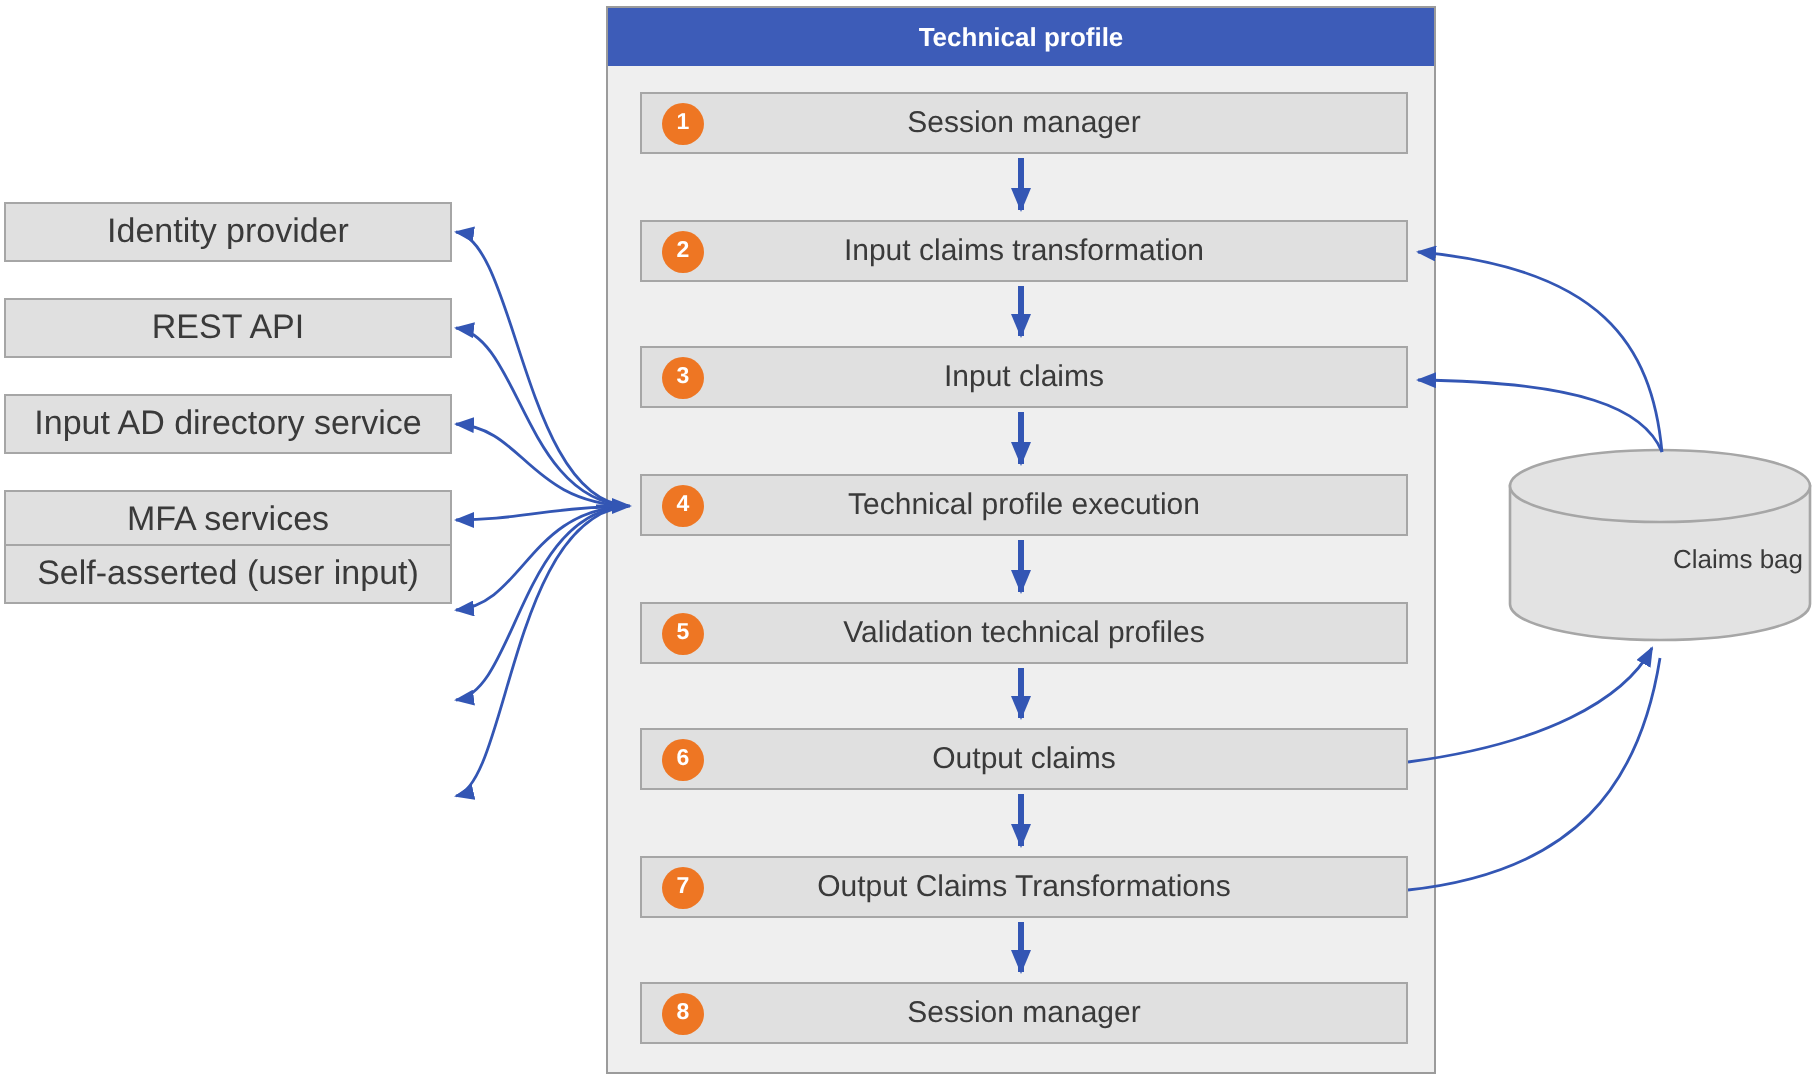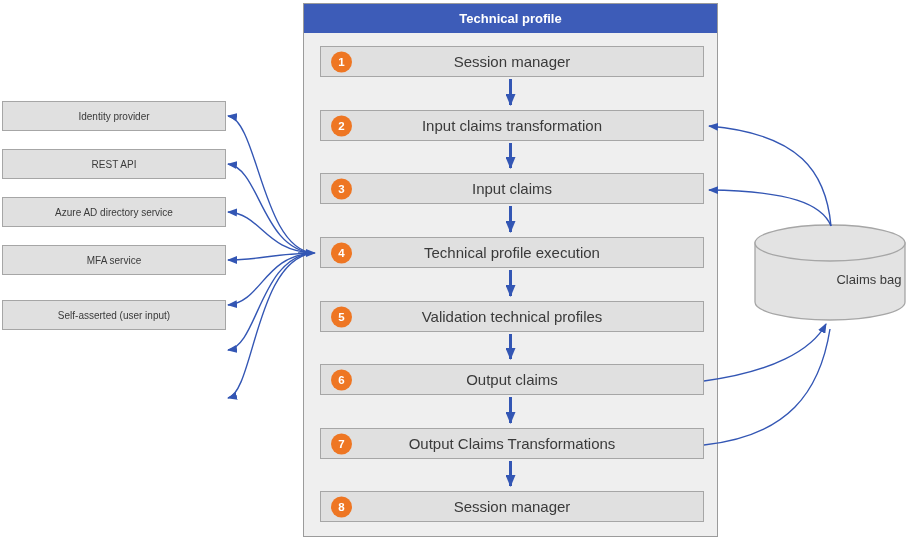--- a/index.html
+++ b/index.html
@@ -51,21 +51,21 @@
     color:#fff;font-size:11.5px;font-weight:700;
     display:flex;align-items:center;justify-content:center;
   }
   
   .provider{
     position:absolute;left:2px;width:224px;height:30px;
     background:var(--box-fill);
     border:1px solid var(--box-border);
     box-sizing:border-box;
     display:flex;align-items:center;justify-content:center;
-    font-size:10px;
+    font-size:17px;
   }
   
   #connectors{position:absolute;left:0;top:0;width:910px;height:539px;pointer-events:none;}
   .conn{fill:none;stroke:var(--arrow-blue);stroke-width:1.4px;}
   .conn-thick{fill:none;stroke:var(--arrow-blue);stroke-width:3px;}
   .cyl{fill:var(--cyl-fill);stroke:var(--box-border);stroke-width:1.3px;}
   .arrowfill{fill:var(--arrow-blue);}
   .claims-label{
     position:absolute;left:755px;top:265px;width:172px;height:28px;
     display:flex;align-items:center;justify-content:center;
@@ -156,22 +156,22 @@
     <span>Session manager</span>
   </div>
 
   <div class="provider" style="top:101px">
     <span>Identity provider</span>
   </div>
   <div class="provider" style="top:149px">
     <span>REST API</span>
   </div>
   <div class="provider" style="top:197px">
-    <span>Azure AD directory service</span>
+    <span>Input AD directory service</span>
   </div>
   <div class="provider" style="top:245px">
-    <span>MFA service</span>
+    <span>MFA services</span>
   </div>
-  <div class="provider" style="top:300px">
+  <div class="provider" style="top:272px">
     <span>Self-asserted (user input)</span>
   </div>
 
 </div>
 
 </body></html>

